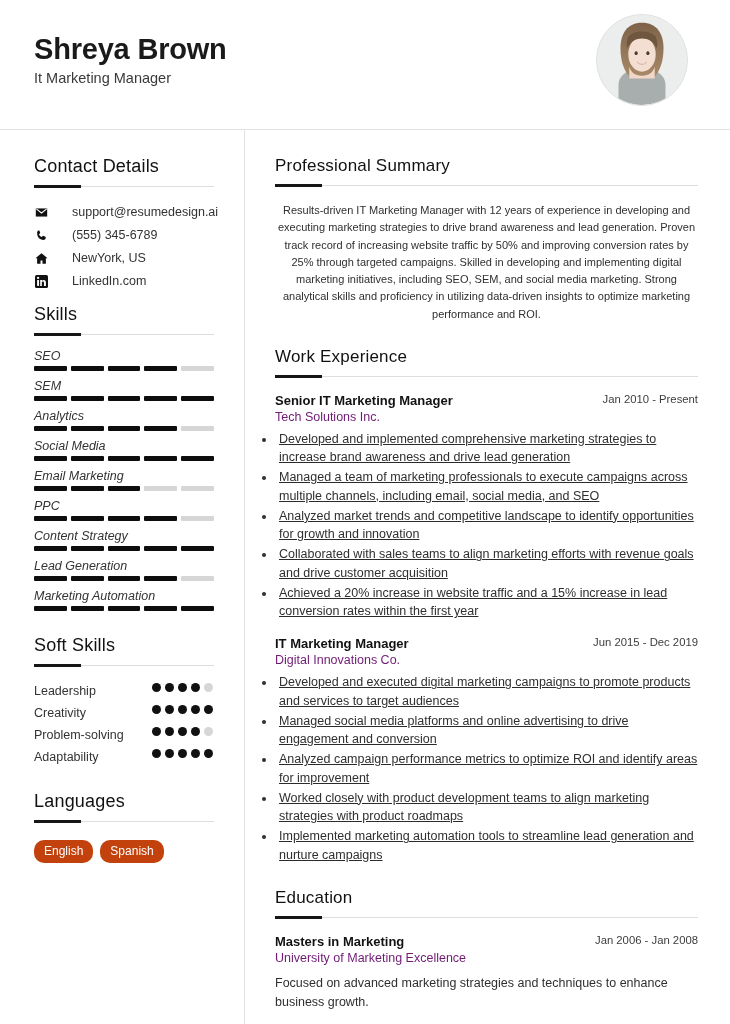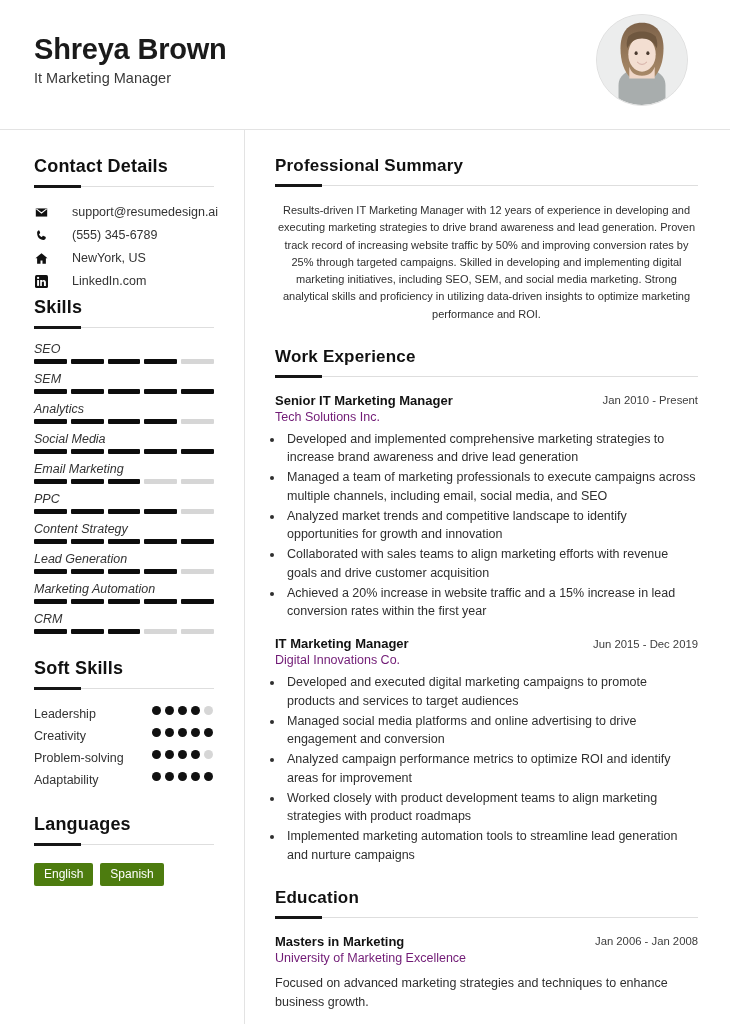--- a/index.html
+++ b/index.html
@@ -38,21 +38,21 @@
   .body { display: flex; height: 894px; }
   .left {
     width: 245px; flex: none;
     padding: 26px 30px 0 34px;
     border-right: 1px solid #e3e3e3;
   }
   .right { flex: 1; padding: 26px 32px 8px 30px; }
 
   
   .sec-title {
-    font-size: 18px; font-weight: bold; color: #111; letter-spacing: 0.2px;
+    font-size: 18px; font-weight: normal; color: #111; letter-spacing: 0.2px;
   }
   .sec-title.small { font-size: 17px; }
   .sec-rule {
     position: relative; height: 1px; background: #dedede;
     margin-top: 9px; margin-bottom: 0;
   }
   .sec-rule::before {
     content:""; position:absolute; left:0; top:-1px;
     width: 47px; height: 3px; background: #161616;
   }
@@ -60,21 +60,21 @@
   
   .contact-list { margin-top: 18px; }
   .contact-row {
     display: flex; align-items: center; gap: 24px;
     font-size: 12.5px; color: #333; margin-bottom: 9px;
   }
   .c-ico { width: 14px; height: 14px; flex:none; display:flex; align-items:center; justify-content:center; }
   .c-ico svg { width: 13px; height: 13px; fill: #111; }
 
   
-  .skills-block { margin-top: 9px; }
+  .skills-block { margin-top: 16px; }
   .skill { margin-bottom: 2px; }
   .skill-name { font-size: 12.5px; color: #333; margin-bottom: 3px; }
   .bar { display: flex; gap: 4px; margin-bottom: 8px; }
   .seg { flex: 1; height: 5px; background: #d6d6d6; border-radius: 1px; }
   .seg.on { background: #0d0d0d; }
 
   
   .soft-block { margin-top: 24px; }
   .soft-list { margin-top: 17px; }
   .soft-row {
@@ -87,36 +87,36 @@
     display: flex; flex-wrap: wrap; gap: 4px;
     justify-content: flex-start;
   }
   .dot { width: 9px; height: 9px; border-radius: 50%; background: #d6d6d6; }
   .dot.on { background: #111; }
 
   
   .lang-block { margin-top: 26px; }
   .lang-list { margin-top: 18px; display: flex; gap: 7px; flex-wrap: wrap; }
   .lang-chip {
-    background: #4d7c0f; color: #fff; font-size: 12px;
-    padding: 4px 10px; border-radius: 2px; line-height: 1.25;
+    background: #c2410c; color: #fff; font-size: 12px;
+    padding: 4px 10px; border-radius: 10px; line-height: 1.25;
   }
 
   
   .summary-text {
     margin-top: 16px; font-size: 11px; line-height: 1.57; color: #2f2f2f;
     text-align: center;
   }
   .block { margin-top: 24px; }
   .entry { margin-top: 16px; }
-  .entry-head { display: flex; justify-content: space-between; align-items: center; gap: 20px; }
+  .entry-head { display: flex; justify-content: space-between; align-items: flex-start; gap: 20px; }
   .entry-role { font-size: 13px; font-weight: bold; color: #121212; }
   .entry-date { font-size: 11.3px; color: #3d3d3d; white-space: nowrap; flex:none; }
   .entry-org { font-size: 12.5px; color: #701a75; margin-top: 2px; }
-  .bullets { margin: 6px 0 0 9px; }
+  .bullets { margin: 6px 0 0 1px; text-decoration: underline; }
   .bullets li {
     font-size: 12.5px; line-height: 1.46; color: #2f2f2f; margin-bottom: 2px;
     padding-left: 3px;
   }
   .edu-desc { font-size: 12.5px; line-height: 1.5; color: #2f2f2f; margin-top: 9px; }
 </style>
 </head>
 <body>
 
 <div class="page">
@@ -292,30 +292,20 @@
             <div class="skill">
               <div class="skill-name">Marketing Automation</div>
               <div class="bar">
                 <span class="seg on"></span>
                 <span class="seg on"></span>
                 <span class="seg on"></span>
                 <span class="seg on"></span>
                 <span class="seg on"></span>
               </div>
             </div>
-            <div class="skill">
-              <div class="skill-name">CRM</div>
-              <div class="bar">
-                <span class="seg on"></span>
-                <span class="seg on"></span>
-                <span class="seg on"></span>
-                <span class="seg"></span>
-                <span class="seg"></span>
-              </div>
-            </div>
           </div>
       </div>
 
       <div class="soft-block">
         <div class="sec-title">Soft Skills</div>
         <div class="sec-rule"></div>
         <div class="soft-list" id="soft-list">
             <div class="soft-row">
               <div class="soft-name">Leadership</div>
               <div class="dots">

